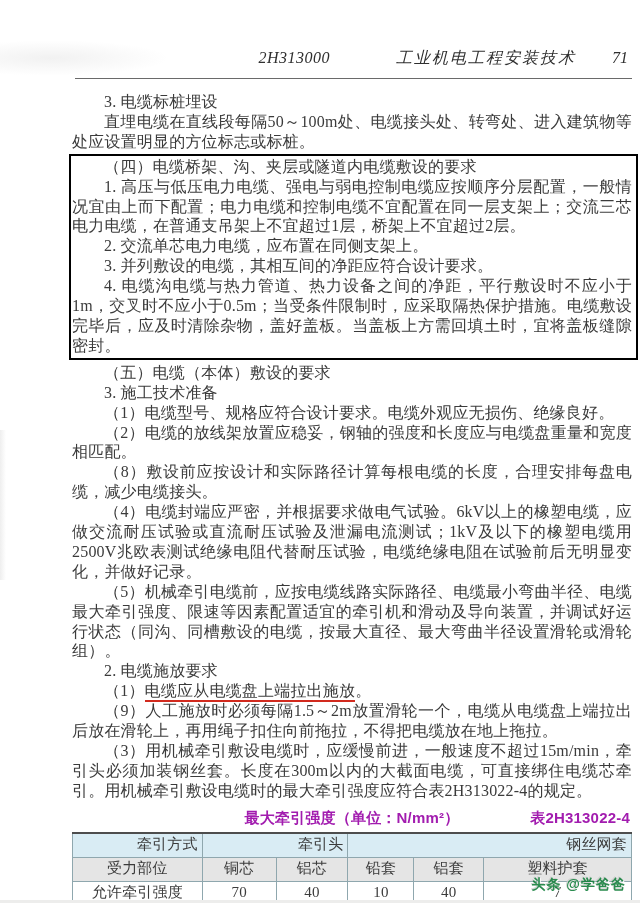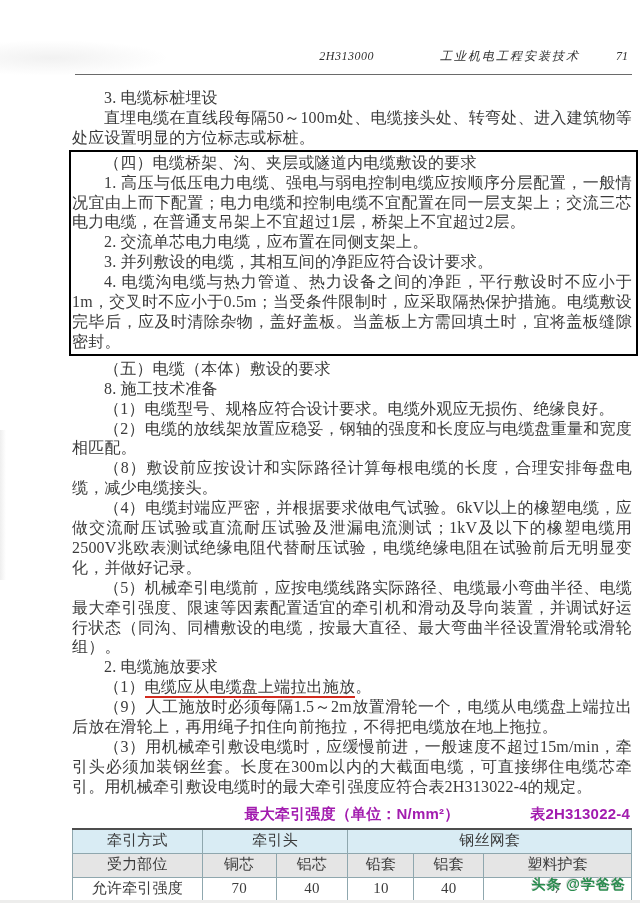--- a/index.html
+++ b/index.html
@@ -29,21 +29,21 @@
     position: absolute; left: 0; bottom: 0; width: 100%; height: 3px;
     background: #ededec; pointer-events: none;
   }
   
   .header {
     margin: 48px 8px 0 75px;
     display: flex;
     justify-content: flex-end;
     align-items: baseline;
     gap: 22px;
-    font-size: 12px;
+    font-size: 16px;
     font-style: italic;
     color: #2f2f2f;
     border-bottom: 1.5px solid #6a6a6a;
     padding-bottom: 9px;
   }
   .hdr-code { letter-spacing: 0.5px; }
   .hdr-title { letter-spacing: 2px; margin-left: 44px; }
   .hdr-page { margin-left: 14px; margin-right: 4px; }
   
   .content {
@@ -84,21 +84,21 @@
     color: #3b3b3b;
     border-top: 2px solid #4d4d4d;
     border-bottom: 2px solid #4d4d4d;
   }
   table.traction td {
     border: 1px solid #8fa7ae;
     text-align: center;
     padding: 1.5px 4px;
     height: 20px;
   }
-  tr.trow1 td { background: #d9ecf4; }
+  tr.trow1 td { background: #d9ecf4; text-align: right; }
   tr.trow2 td { background: #e5e5e5; }
   tr.trow3 td { background: #ffffff; }
   
   .watermark {
     position: absolute;
     right: 14px;
     bottom: 9px;
     font-family: "Liberation Sans", "DejaVu Sans", sans-serif;
     font-size: 14px;
     font-weight: bold;
@@ -128,21 +128,21 @@
 
     <div class="red-box">
       <p>（四）电缆桥架、沟、夹层或隧道内电缆敷设的要求</p>
       <p>1. 高压与低压电力电缆、强电与弱电控制电缆应按顺序分层配置，一般情况宜由上而下配置；电力电缆和控制电缆不宜配置在同一层支架上；交流三芯电力电缆，在普通支吊架上不宜超过1层，桥架上不宜超过2层。</p>
       <p>2. 交流单芯电力电缆，应布置在同侧支架上。</p>
       <p>3. 并列敷设的电缆，其相互间的净距应符合设计要求。</p>
       <p>4. 电缆沟电缆与热力管道、热力设备之间的净距，平行敷设时不应小于1m，交叉时不应小于0.5m；当受条件限制时，应采取隔热保护措施。电缆敷设完毕后，应及时清除杂物，盖好盖板。当盖板上方需回填土时，宜将盖板缝隙密封。</p>
     </div>
 
     <p>（五）电缆（本体）敷设的要求</p>
-    <p>8. 施工技术准备</p>
+    <p>3. 施工技术准备</p>
     <p>（1）电缆型号、规格应符合设计要求。电缆外观应无损伤、绝缘良好。</p>
     <p>（2）电缆的放线架放置应稳妥，钢轴的强度和长度应与电缆盘重量和宽度相匹配。</p>
     <p>（8）敷设前应按设计和实际路径计算每根电缆的长度，合理安排每盘电缆，减少电缆接头。</p>
     <p>（4）电缆封端应严密，并根据要求做电气试验。6kV以上的橡塑电缆，应做交流耐压试验或直流耐压试验及泄漏电流测试；1kV及以下的橡塑电缆用2500V兆欧表测试绝缘电阻代替耐压试验，电缆绝缘电阻在试验前后无明显变化，并做好记录。</p>
     <p>（5）机械牵引电缆前，应按电缆线路实际路径、电缆最小弯曲半径、电缆最大牵引强度、限速等因素配置适宜的牵引机和滑动及导向装置，并调试好运行状态（同沟、同槽敷设的电缆，按最大直径、最大弯曲半径设置滑轮或滑轮组）。</p>
     <p>2. 电缆施放要求</p>
     <p><span>（1）</span><span class="u-red">电缆应从电缆盘上端拉出施放</span><span>。</span></p>
     <p>（9）人工施放时必须每隔1.5～2m放置滑轮一个，电缆从电缆盘上端拉出后放在滑轮上，再用绳子扣住向前拖拉，不得把电缆放在地上拖拉。</p>
     <p>（3）用机械牵引敷设电缆时，应缓慢前进，一般速度不超过15m/min，牵引头必须加装钢丝套。长度在300m以内的大截面电缆，可直接绑住电缆芯牵引。用机械牵引敷设电缆时的最大牵引强度应符合表2H313022-4的规定。</p>
 

